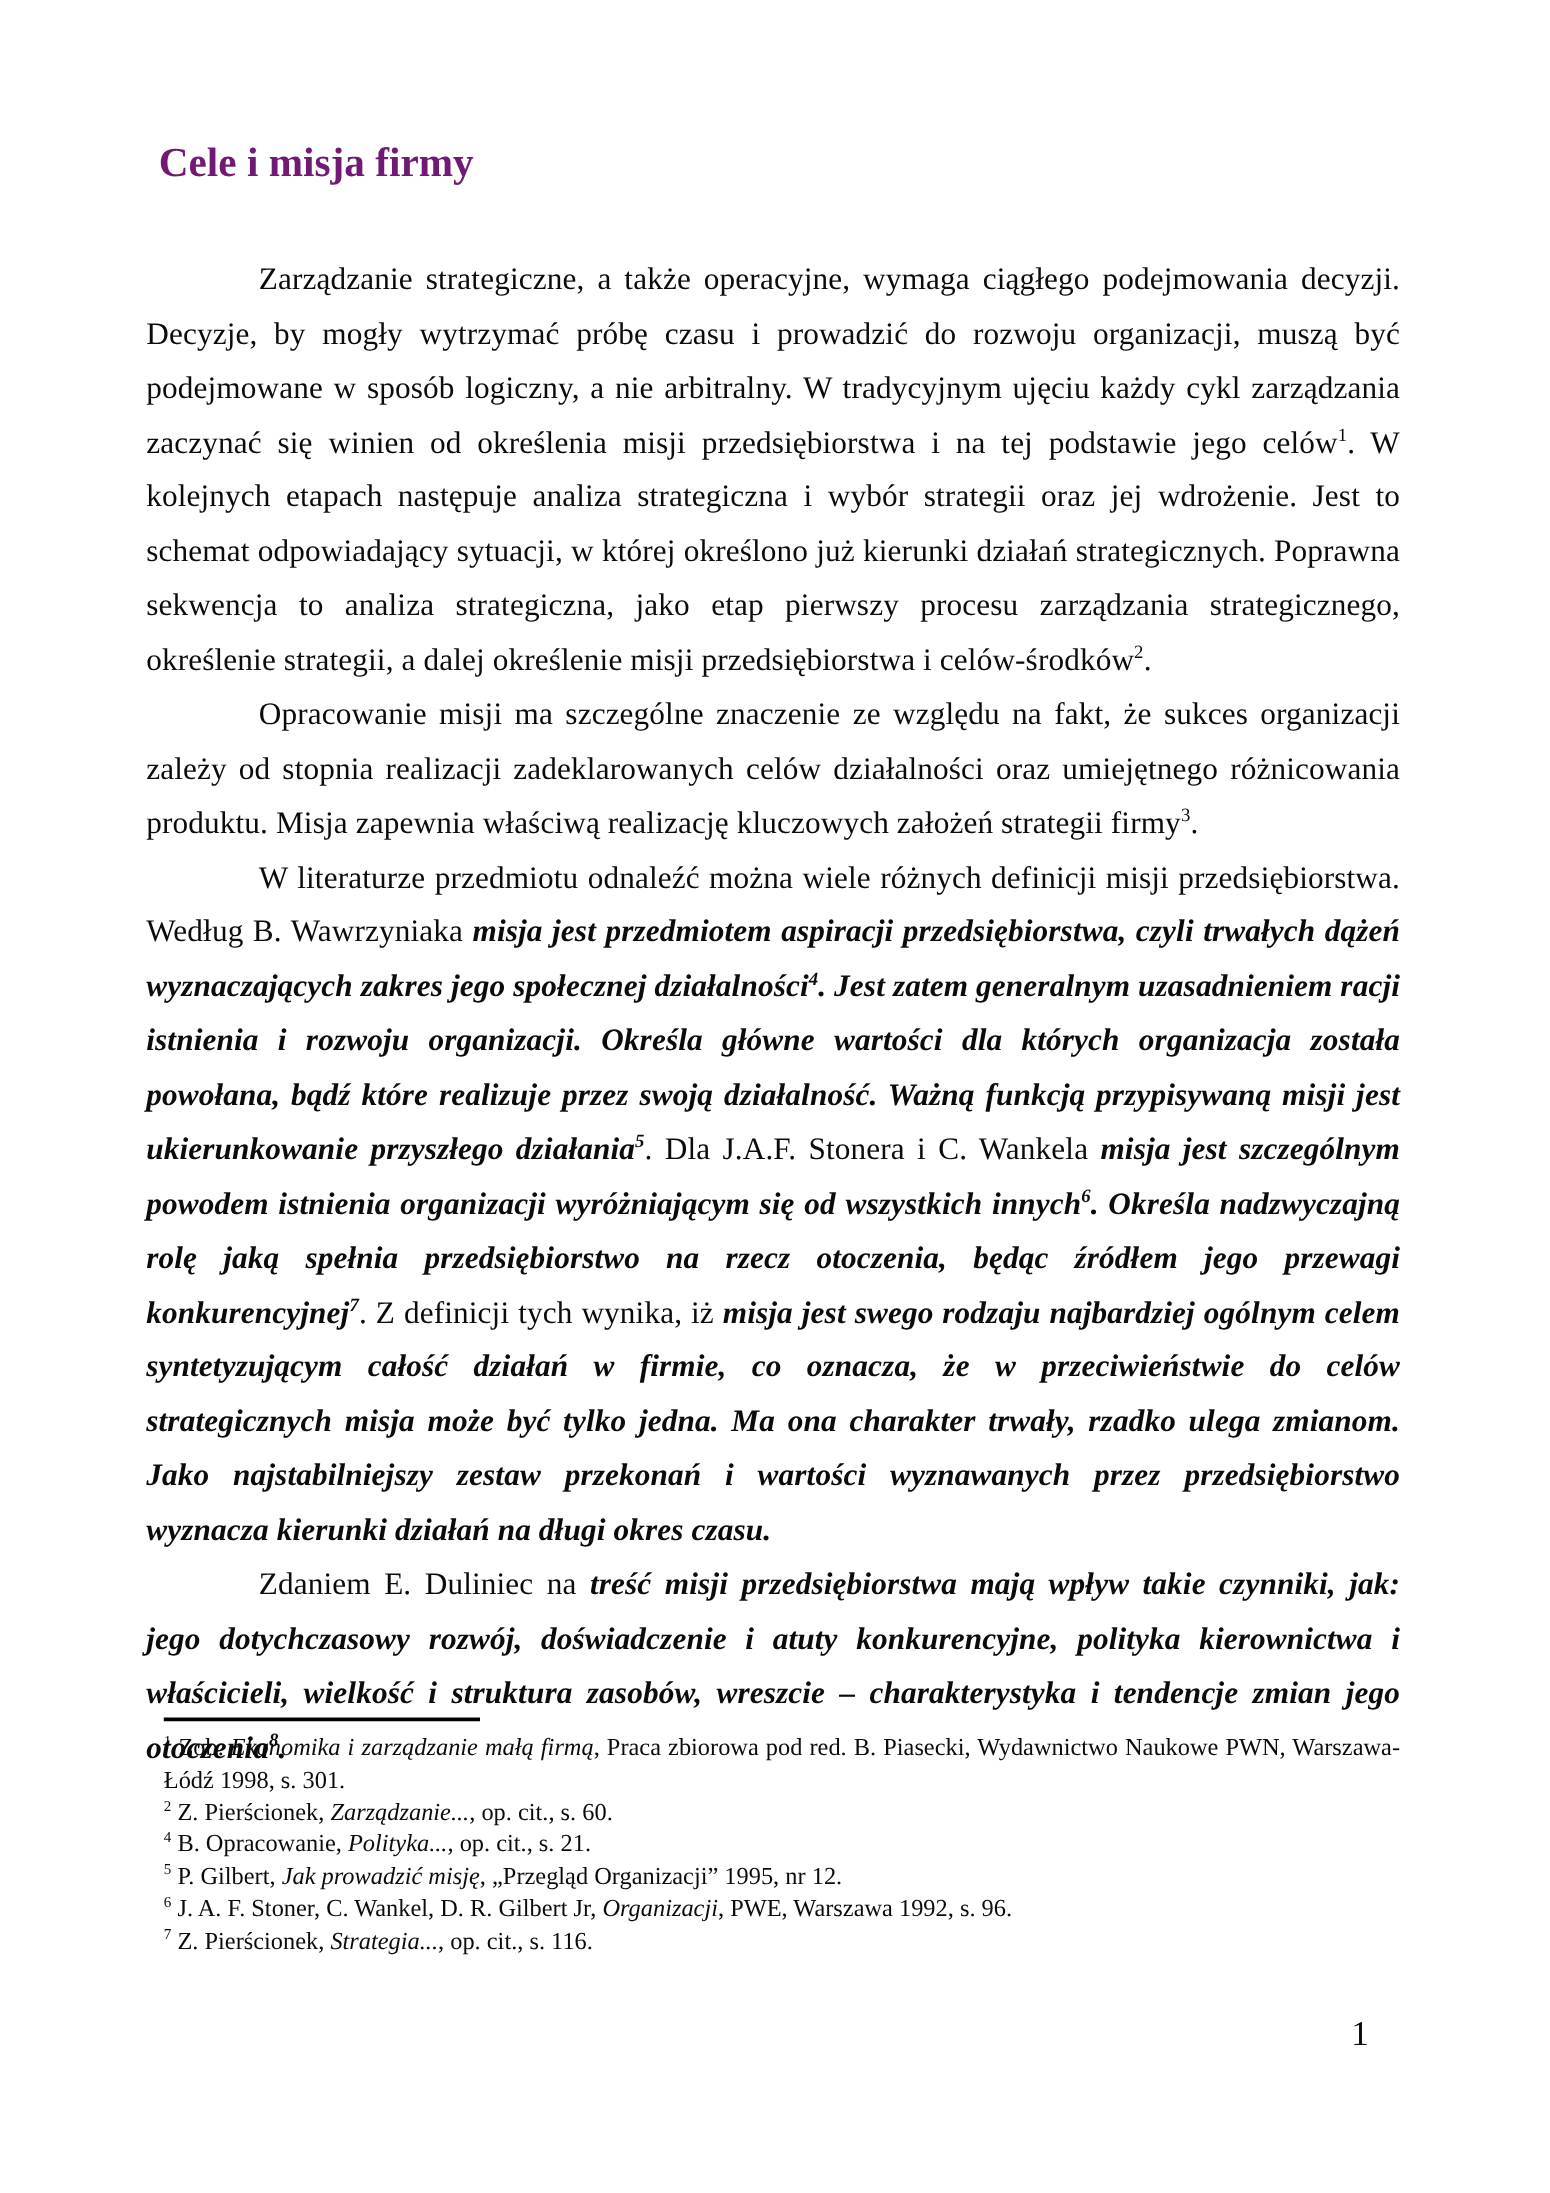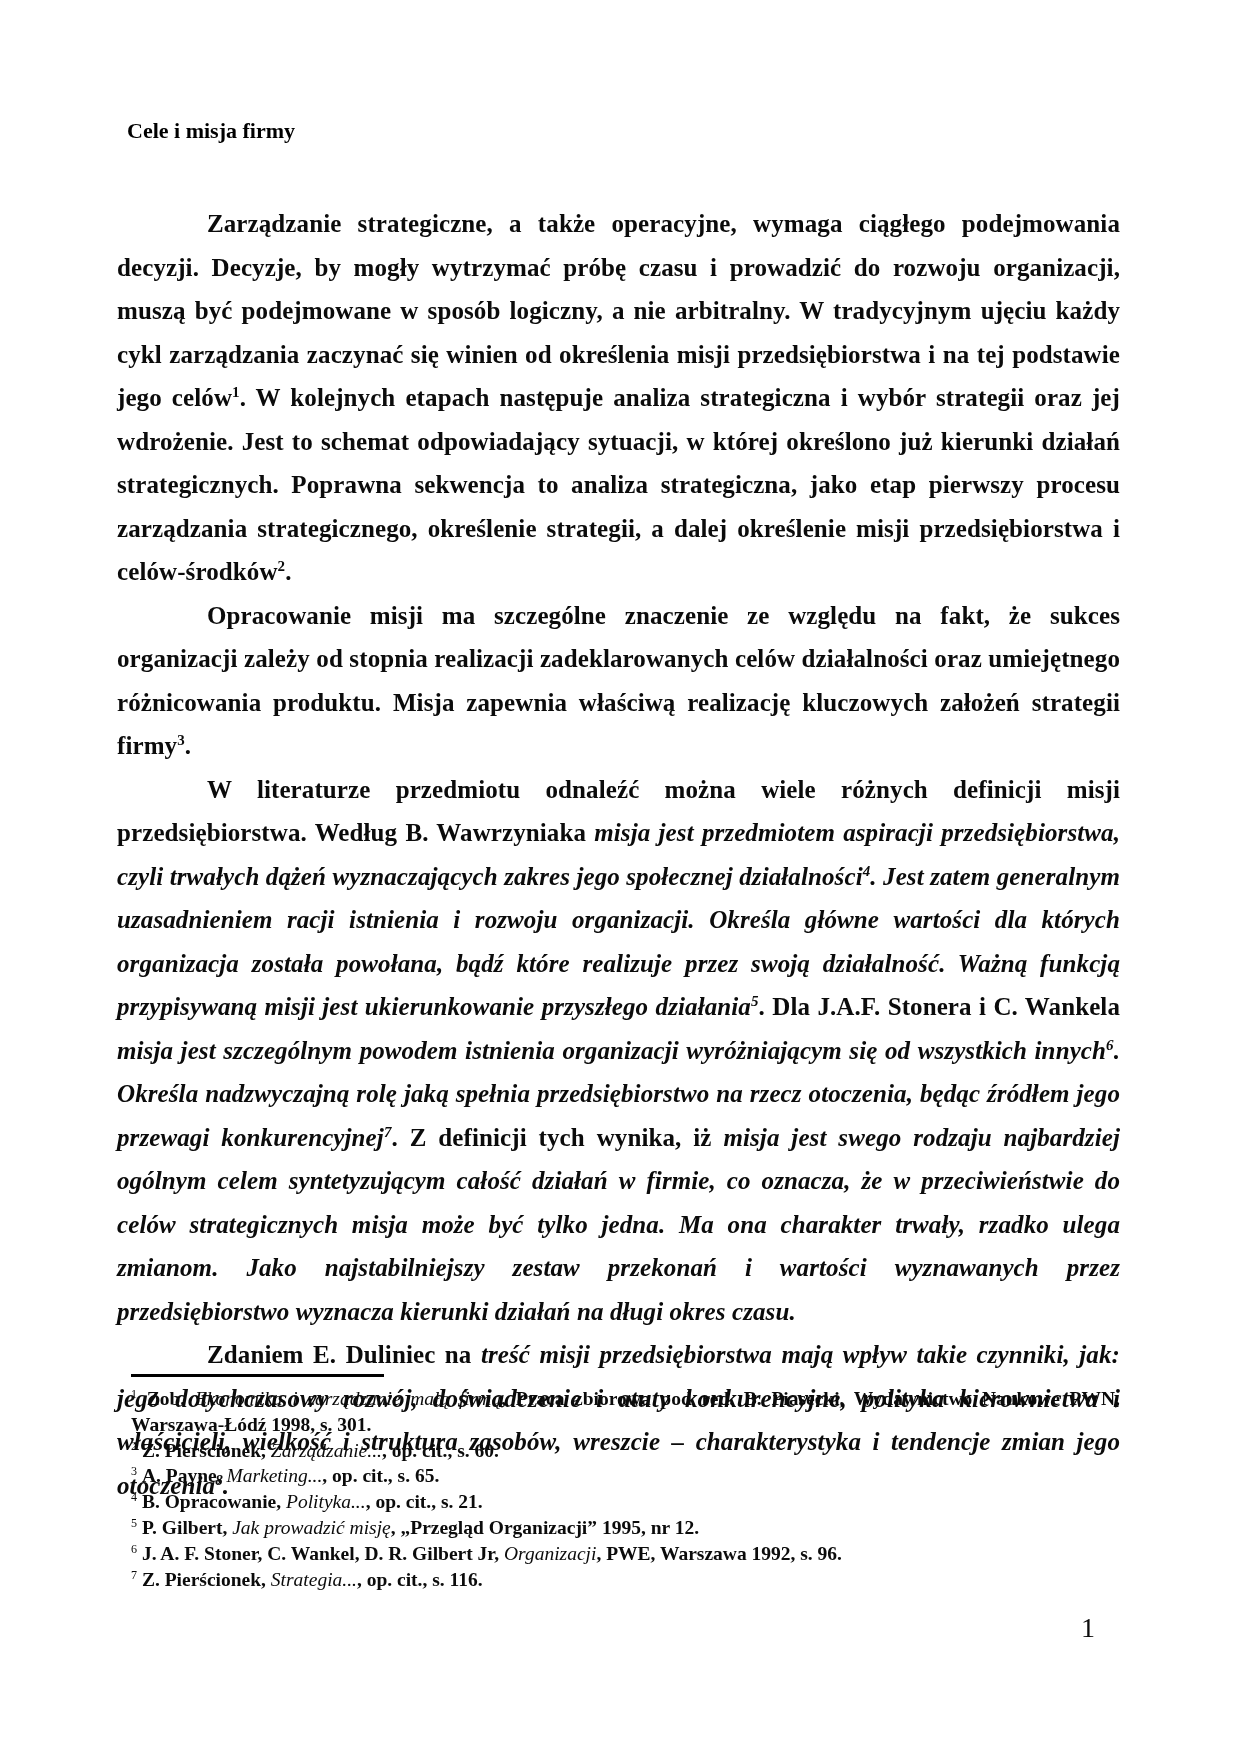--- a/index.html
+++ b/index.html
@@ -13,37 +13,37 @@
     overflow:hidden;
   }
   .content{
     position:absolute;
     left:117px;
     right:120px;
     top:0;
   }
   .title{
     margin:112px 0 0 10px;
-    font-size:22px;
+    font-size:33px;
     font-weight:bold;
     line-height:38px;
-    color:#000000;
+    color:#701a75;
   }
   .body-paragraphs{
     margin-top:52px;
   }
   .para{
     margin:0;
     text-indent:90px;
     text-align:justify;
     font-size:25px;
     line-height:43.5px;
     letter-spacing:0.1px;
   }
-  .seg-n{font-weight:bold;font-style:normal;}
+  .seg-n{font-weight:normal;font-style:normal;}
   .seg-i{font-style:italic;}
   .seg-bi{font-weight:bold;font-style:italic;}
   sup{
     font-size:60%;
     line-height:0;
   }
   .footer{
     position:absolute;
     left:131px;
     right:120px;
@@ -82,21 +82,20 @@
         <p class="para"><span class="seg-n">Opracowanie misji ma szczególne znaczenie ze względu na fakt, że sukces organizacji zależy od stopnia realizacji zadeklarowanych celów działalności oraz umiejętnego różnicowania produktu. Misja zapewnia właściwą realizację kluczowych założeń strategii firmy</span><sup class="seg-n">3</sup><span class="seg-n">.</span></p>
         <p class="para"><span class="seg-n">W literaturze przedmiotu odnaleźć można wiele różnych definicji misji przedsiębiorstwa. Według B. Wawrzyniaka </span><span class="seg-bi">misja jest przedmiotem aspiracji przedsiębiorstwa, czyli trwałych dążeń wyznaczających zakres jego społecznej działalności</span><sup class="seg-bi">4</sup><span class="seg-bi">. Jest zatem generalnym uzasadnieniem racji istnienia i rozwoju organizacji. Określa główne wartości dla których organizacja została powołana, bądź które realizuje przez swoją działalność. Ważną funkcją przypisywaną misji jest ukierunkowanie przyszłego działania</span><sup class="seg-bi">5</sup><span class="seg-n">. Dla J.A.F. Stonera i C. Wankela </span><span class="seg-bi">misja jest szczególnym powodem istnienia organizacji wyróżniającym się od wszystkich innych</span><sup class="seg-bi">6</sup><span class="seg-bi">. Określa nadzwyczajną rolę jaką spełnia przedsiębiorstwo na rzecz otoczenia, będąc źródłem jego przewagi konkurencyjnej</span><sup class="seg-bi">7</sup><span class="seg-n">. Z definicji tych wynika, iż </span><span class="seg-bi">misja jest swego rodzaju najbardziej ogólnym celem syntetyzującym całość działań w firmie, co oznacza, że w przeciwieństwie do celów strategicznych misja może być tylko jedna. Ma ona charakter trwały, rzadko ulega zmianom. Jako najstabilniejszy zestaw przekonań i wartości wyznawanych przez przedsiębiorstwo wyznacza kierunki działań na długi okres czasu.</span></p>
         <p class="para"><span class="seg-n">Zdaniem E. Duliniec na </span><span class="seg-bi">treść misji przedsiębiorstwa mają wpływ takie czynniki, jak: jego dotychczasowy rozwój, doświadczenie i atuty konkurencyjne, polityka kierownictwa i właścicieli, wielkość i struktura zasobów, wreszcie – charakterystyka i tendencje zmian jego otoczenia</span><sup class="seg-bi">8</sup><span class="seg-bi">.</span></p>
       </div>
   </div>
   <div class="footer">
     <div class="fn-sep"></div>
     <div>
         <div class="footnote"><sup>1</sup> <span class="seg-n">Zob. </span><span class="seg-i">Ekonomika i zarządzanie małą firmą</span><span class="seg-n">, Praca zbiorowa pod red. B. Piasecki, Wydawnictwo Naukowe PWN, Warszawa-Łódź 1998, s. 301.</span></div>
         <div class="footnote"><sup>2</sup> <span class="seg-n">Z. Pierścionek, </span><span class="seg-i">Zarządzanie...</span><span class="seg-n">, op. cit., s. 60.</span></div>
-        <div class="footnote"><sup>3</sup> <span class="seg-n">A. Payne, </span><span class="seg-i">Marketing...</span><span class="seg-n">, op. cit., s. 65.</span></div>
         <div class="footnote"><sup>4</sup> <span class="seg-n">B. Opracowanie, </span><span class="seg-i">Polityka...</span><span class="seg-n">, op. cit., s. 21.</span></div>
         <div class="footnote"><sup>5</sup> <span class="seg-n">P. Gilbert, </span><span class="seg-i">Jak prowadzić misję</span><span class="seg-n">, „Przegląd Organizacji” 1995, nr 12.</span></div>
         <div class="footnote"><sup>6</sup> <span class="seg-n">J. A. F. Stoner, C. Wankel, D. R. Gilbert Jr, </span><span class="seg-i">Organizacji</span><span class="seg-n">, PWE, Warszawa 1992, s. 96.</span></div>
         <div class="footnote"><sup>7</sup> <span class="seg-n">Z. Pierścionek, </span><span class="seg-i">Strategia...</span><span class="seg-n">, op. cit., s. 116.</span></div>
       </div>
   </div>
   <div class="page-number">1</div>
 </div>
 
 </body></html>

